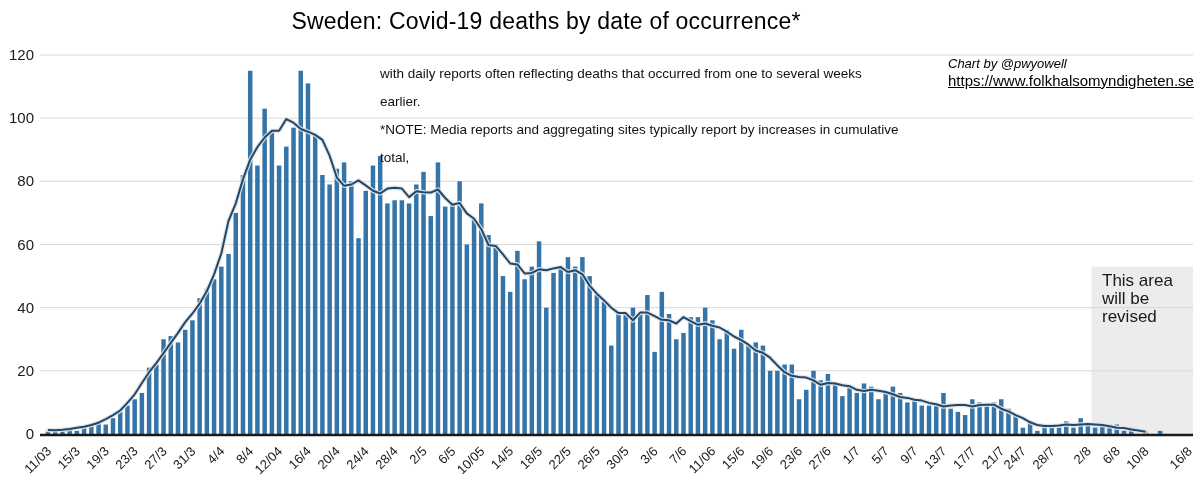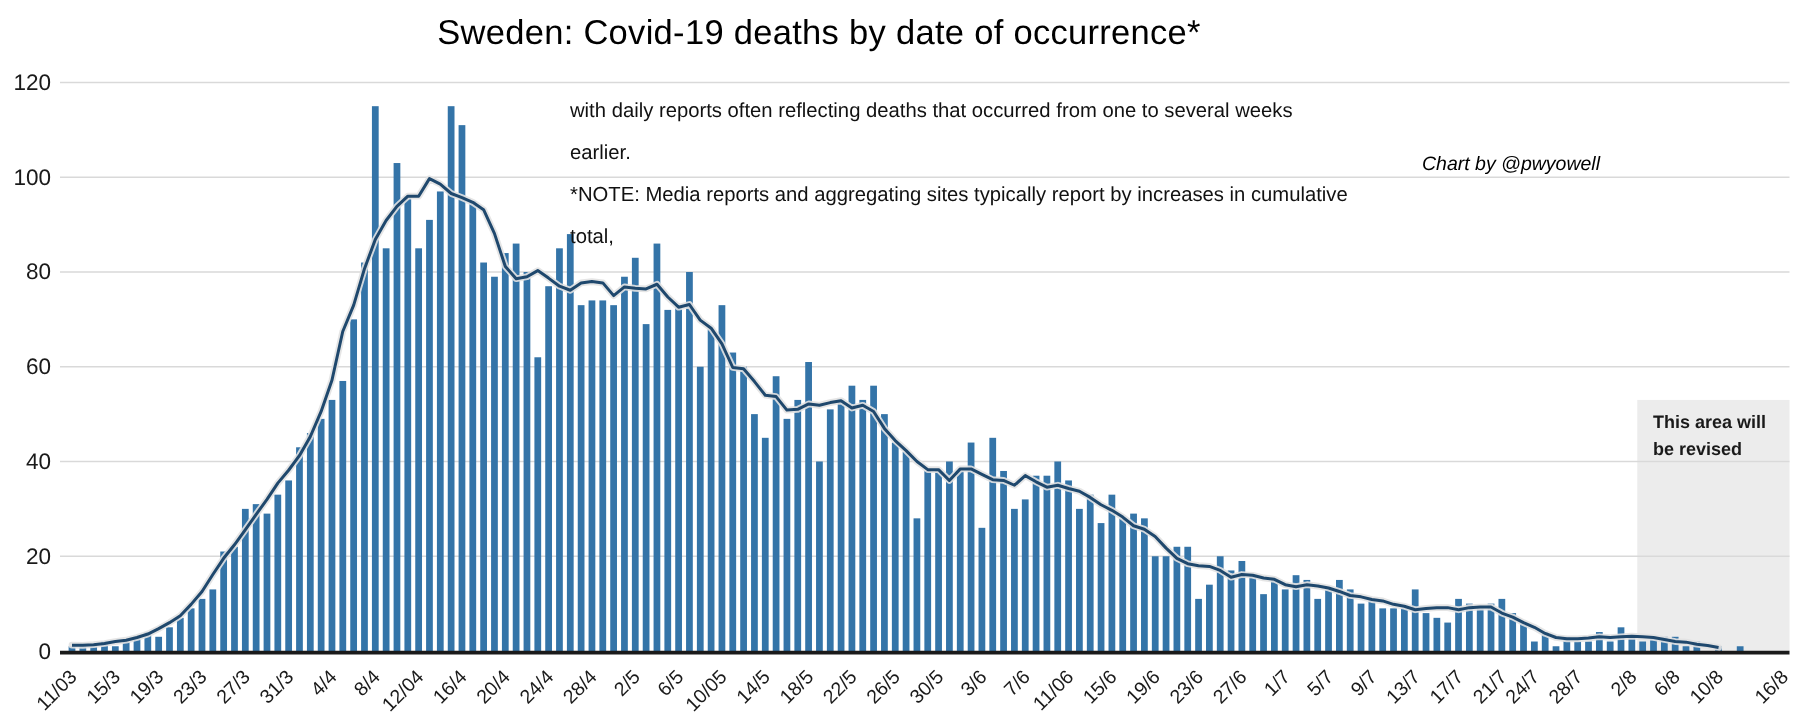--- a/index.html
+++ b/index.html
@@ -12,44 +12,45 @@
     font-size:23px;font-weight:400;letter-spacing:0.2px;z-index:2;margin:0;
   }
   .note{
     position:absolute;left:380px;top:60px;width:520px;z-index:2;
     font-size:13.5px;line-height:28px;color:#111;
   }
   .credit{
     position:absolute;left:948px;top:55px;width:245px;z-index:2;
     font-size:15px;line-height:18px;color:#000;
   }
-  .credit .chartby{font-style:italic;font-size:13px;line-height:17px;margin-top:45px;}
+  .credit .chartby{font-style:italic;font-size:13px;line-height:17px;}
   .credit a{color:#000;text-decoration:underline;cursor:pointer;}
   .revised-note{
     position:absolute;left:1102px;top:272px;width:84px;z-index:2;
-    font-size:12px;line-height:18px;color:#1a1a1a;font-weight:bold;
+    font-size:17px;line-height:18px;color:#1a1a1a;
   }
   svg#chart{position:absolute;left:0;top:0;z-index:1;}
   svg text{font-family:"Liberation Sans", sans-serif;fill:#1a1a1a;}
   svg .ylab{font-size:15px;}
   svg .xlab{font-size:13px;}
 </style>
 </head>
 <body>
 
 <div class="canvas">
   <h1 class="title">Sweden: Covid-19 deaths by date of occurrence*</h1>
 
   <div class="note">
     <div>with daily reports often reflecting deaths that occurred from one to several weeks earlier.</div>
     <div>*NOTE: Media reports and aggregating sites typically report by increases in cumulative total,</div>
   </div>
 
   <div class="credit">
     <div class="chartby">Chart by @pwyowell</div>
+    <a>https://www.folkhalsomyndigheten.se</a>
   </div>
 
   <div class="revised-note">This area will be revised</div>
 
   <svg id="chart" width="1200" height="484" viewBox="0 0 1200 484">
       <rect x="1091.50675" y="266.60833333333335" width="101.49324999999999" height="167.39166666666665" fill="#ececec"></rect>
       <text x="34" y="439" text-anchor="end" class="ylab">0</text>
       <line x1="40" y1="370.8333333333333" x2="1193" y2="370.8333333333333" stroke="#d9d9d9" stroke-width="1"></line>
       <text x="34" y="375.8333333333333" text-anchor="end" class="ylab">20</text>
       <line x1="40" y1="307.6666666666667" x2="1193" y2="307.6666666666667" stroke="#d9d9d9" stroke-width="1"></line>

